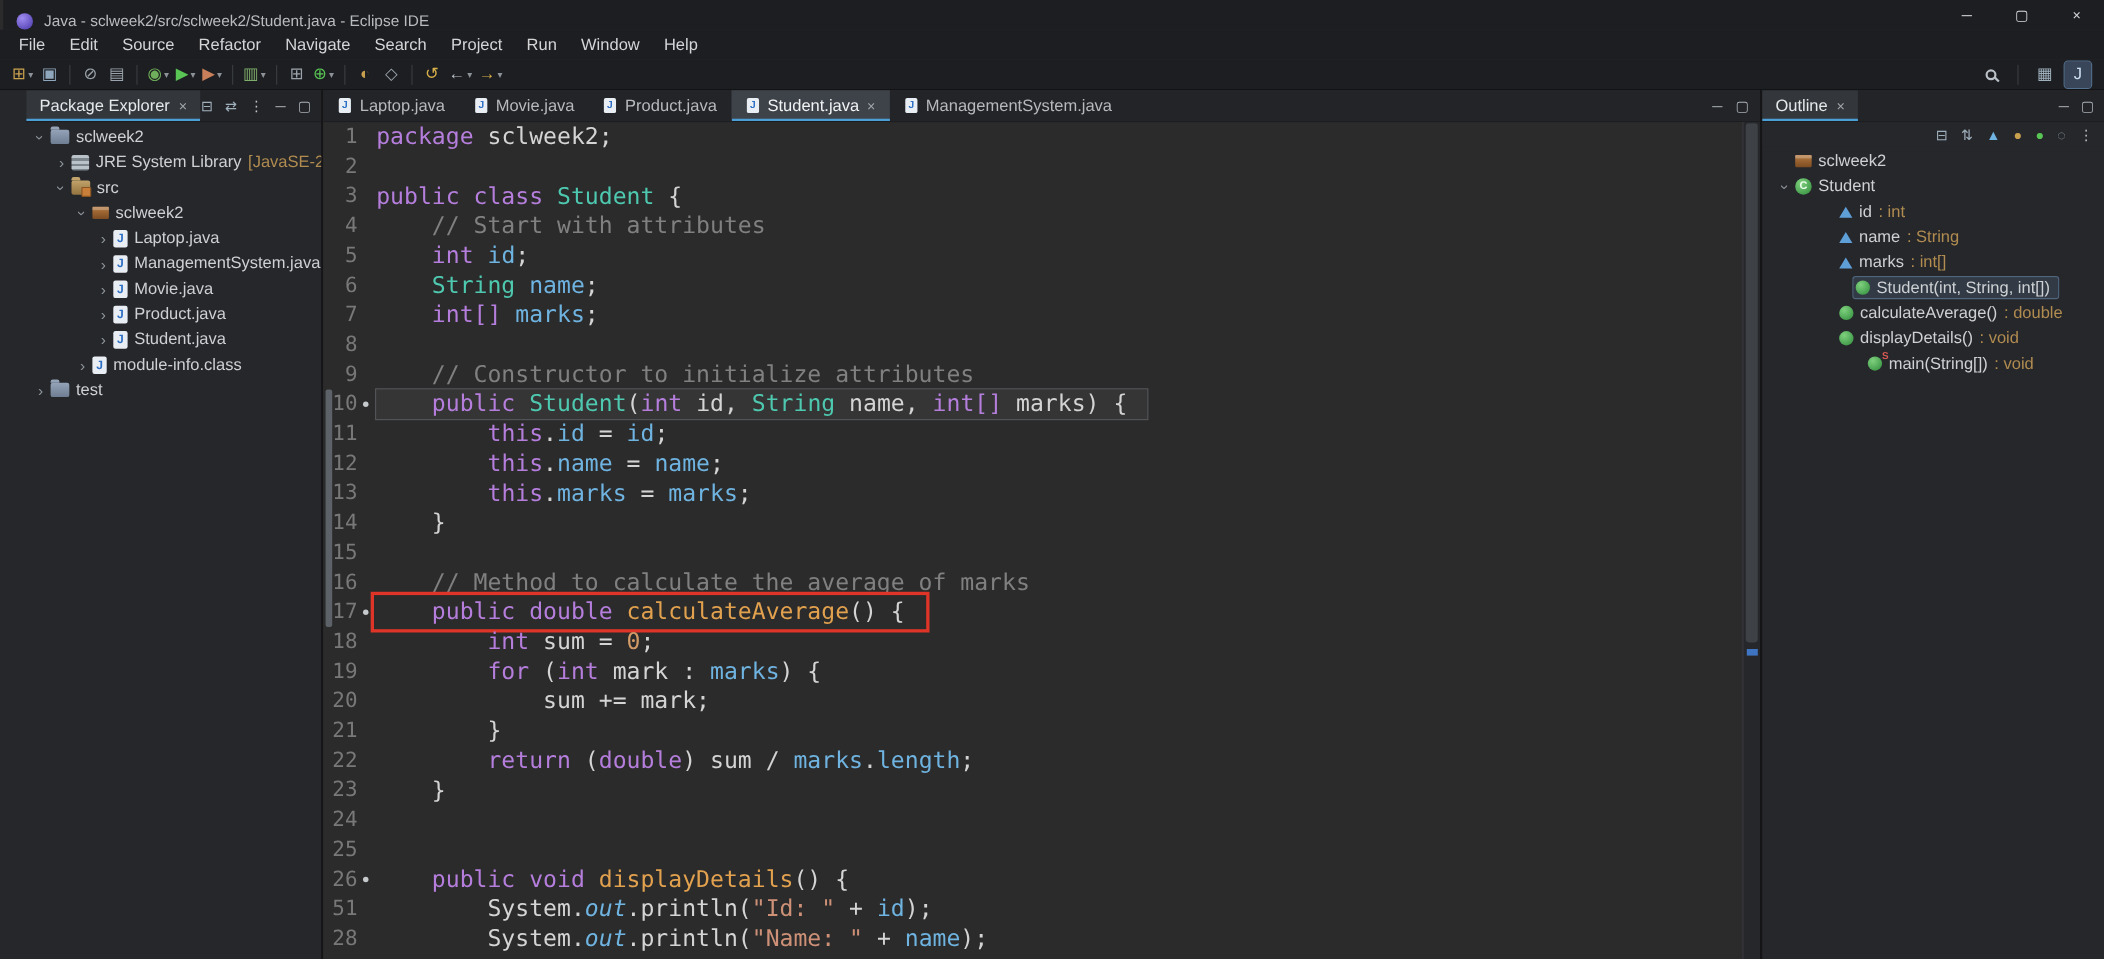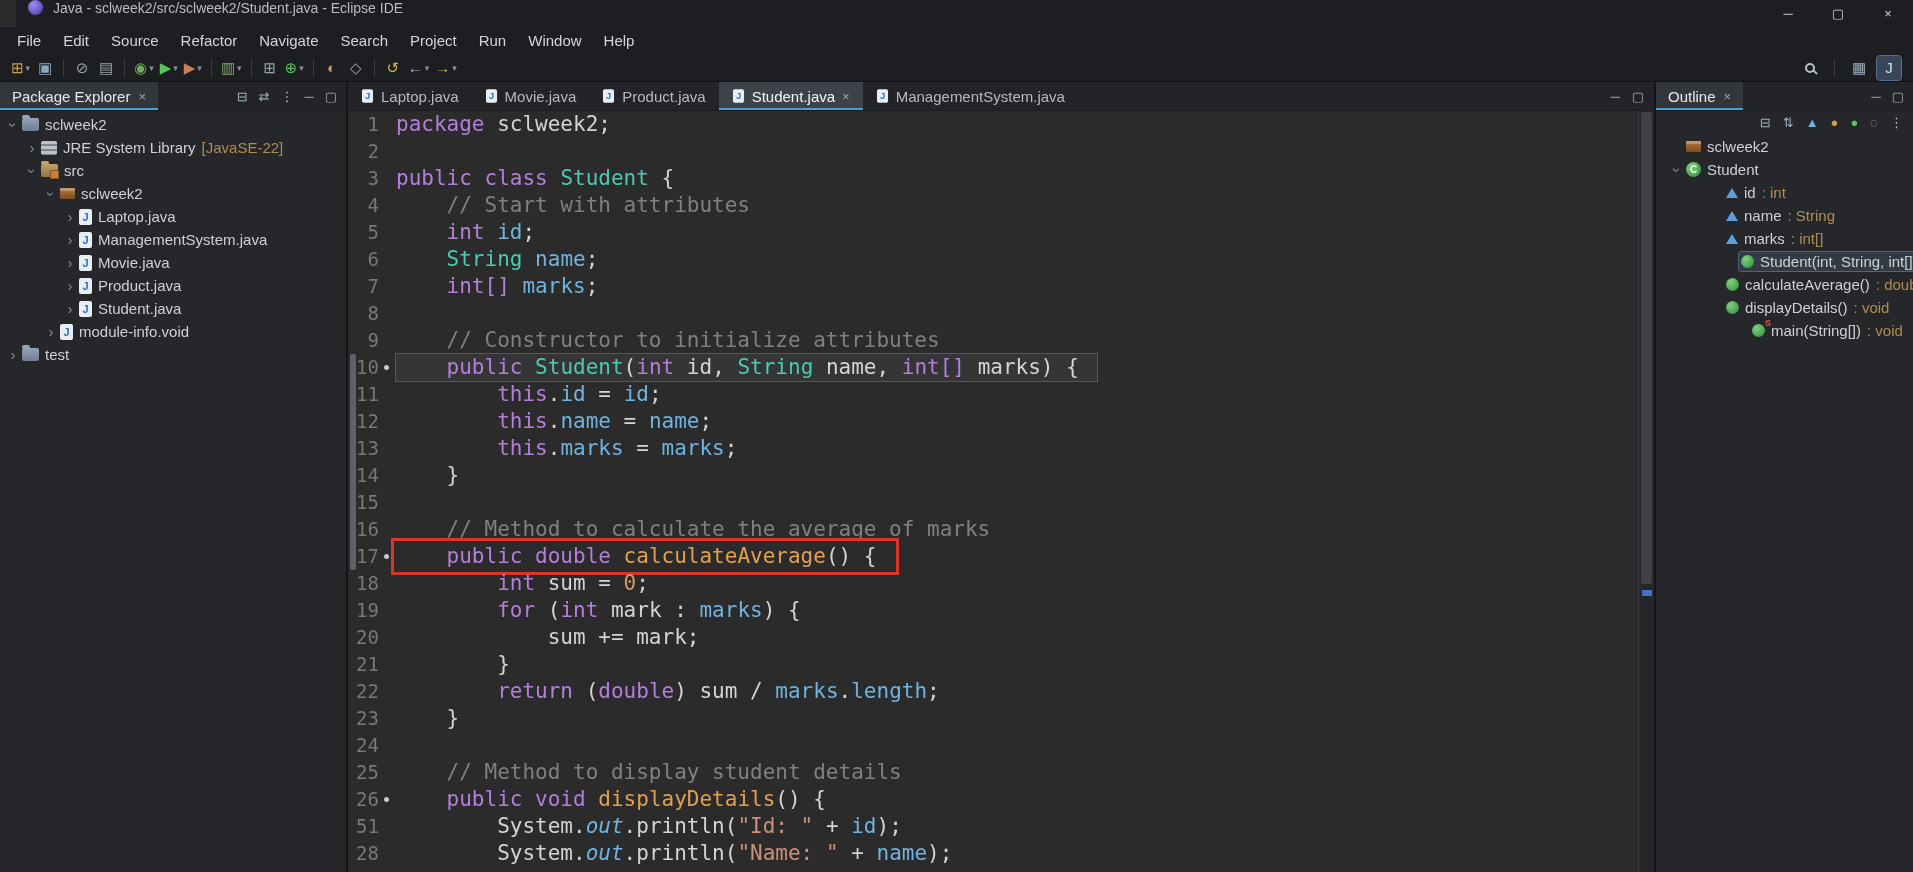--- a/index.html
+++ b/index.html
@@ -2,22 +2,22 @@
 <html style="--chrome-bg: #1d1e21; --panel-bg: #26272b; --editor-bg: #2b2b2b; --accent-blue: #4b9fd5; --red-highlight: #df3528; --decoration-gold: #b08c50; --syn-keyword: #b57edc; --syn-class: #4ec9b0; --syn-field: #6fb3e0; --syn-method: #e2a14e; --syn-string: #ce9178; --syn-number: #d19a66; --syn-comment: #808080; --syn-plain: #d4d4d4;"><head>
 <meta charset="utf-8">
 <title>Eclipse IDE</title>
 <style>
   html,body{margin:0;padding:0;background:#1d1e21;}
   *{box-sizing:border-box;}
   .window{position:relative;width:1913px;height:872px;overflow:hidden;
           font-family:"Liberation Sans",sans-serif;color:#cccccc;background:var(--editor-bg,#2b2b2b);}
 
   
-  .titlebar{position:absolute;top:0;left:16px;right:0;height:27px;background:var(--chrome-bg,#1d1e21);
-            display:flex;align-items:flex-start;}
+  .titlebar{position:absolute;top:0;left:3px;right:0;height:27px;background:var(--chrome-bg,#1d1e21);
+            display:flex;align-items:flex-end;}
   .app-icon{width:15px;height:15px;border-radius:50%;margin:0 10px 0 12px;flex:none;
             background:radial-gradient(circle at 35% 30%,#9f8cf0,#4634a8);}
   .title{font-size:14px;color:#b9bcbf;white-space:nowrap;}
   .win-controls{margin-left:auto;display:flex;}
   .wc{width:50px;height:27px;display:flex;align-items:center;justify-content:center;color:#d4d6d8;font-size:13px;}
 
   .menubar{position:absolute;top:27px;left:0;right:0;height:27px;background:var(--chrome-bg,#1d1e21);
            display:flex;align-items:center;padding-left:6px;}
   .menu-item{padding:4px 11px;font-size:15px;color:#d3d5d7;border-radius:3px;text-align:right;}
 
@@ -29,21 +29,21 @@
           padding:0 3px;border-radius:3px;}
   .tb-btn.active{background:#39465a;outline:1px solid #54718f;}
   .tb-glyph{font-style:normal;font-size:15px;line-height:1;}
   .tb-dd{font-style:normal;font-size:9px;color:#8d9298;}
   .tb-sep{width:1px;height:18px;background:#3b3d41;margin:0 6px;flex:none;}
   .mag{width:10px;height:10px;border:2px solid #b9c0c7;border-radius:50%;position:relative;display:inline-block;}
   .mag::after{content:'';position:absolute;width:6px;height:2px;background:#b9c0c7;transform:rotate(45deg);right:-5px;bottom:-2px;}
 
   
   .main{position:absolute;top:82px;left:0;right:0;bottom:0;display:flex;}
-  .sidebar{flex:none;width:348px;background:var(--panel-bg,#26272b);border-right:2px solid #151517;overflow:hidden;}
+  .sidebar{flex:none;width:294px;background:var(--panel-bg,#26272b);border-right:2px solid #151517;overflow:hidden;padding-left:24px;}
   .editor-area{flex:none;width:1306px;position:relative;background:var(--editor-bg,#2b2b2b);}
   .outline-panel{flex:1;background:var(--panel-bg,#26272b);border-left:2px solid #151517;overflow:hidden;}
 
   
   .panel-header{height:29px;display:flex;align-items:stretch;background:#232428;border-bottom:1px solid #1c1d20;}
   .view-tab{display:flex;align-items:center;gap:8px;padding:0 12px;background:#33373c;
             box-shadow:inset 0 -2px 0 var(--accent-blue,#4b9fd5);color:#e6e8ea;font-size:15px;white-space:nowrap;}
   .tab-close{font-size:13px;color:#a0a6ab;}
   .panel-icons{margin-left:auto;display:flex;align-items:center;gap:11px;padding-right:9px;}
   .p-icon{font-size:13px;color:#a7adb3;line-height:1;}
@@ -302,21 +302,21 @@
             <span class="arrow">›</span>
             <span class="row-content">
               <span class="tico ic-jfile"></span>
               <span class="tlabel">Student.java</span>
             </span>
           </div>
           <div class="tree-row" style="padding-left: 44px;">
             <span class="arrow">›</span>
             <span class="row-content">
               <span class="tico ic-jfile"></span>
-              <span class="tlabel">module-info.void</span>
+              <span class="tlabel">module-info.class</span>
             </span>
           </div>
           <div class="tree-row" style="padding-left: 6px;">
             <span class="arrow">›</span>
             <span class="row-content">
               <span class="tico ic-project"></span>
               <span class="tlabel">test</span>
             </span>
           </div>
         </div>
@@ -471,21 +471,20 @@
               <span class="line-text"><span class="tk-pl">    }</span></span>
             </div>
             <div class="code-line">
               <span class="ln">24</span>
               <span class="fold"></span>
               <span class="line-text"></span>
             </div>
             <div class="code-line">
               <span class="ln">25</span>
               <span class="fold"></span>
-              <span class="line-text"><span class="tk-cm">    // Method to display student details</span></span>
             </div>
             <div class="code-line">
               <span class="ln">26</span>
               <span class="fold has-dot"></span>
               <span class="line-text"><span class="tk-kw">    public void</span><span class="tk-pl"> </span><span class="tk-mt">displayDetails</span><span class="tk-pl">() {</span></span>
             </div>
             <div class="code-line">
               <span class="ln">51</span>
               <span class="fold"></span>
               <span class="line-text"><span class="tk-pl">        System.</span><span class="tk-it">out</span><span class="tk-pl">.println(</span><span class="tk-st">"Id: "</span><span class="tk-pl"> + </span><span class="tk-fd">id</span><span class="tk-pl">);</span></span>

